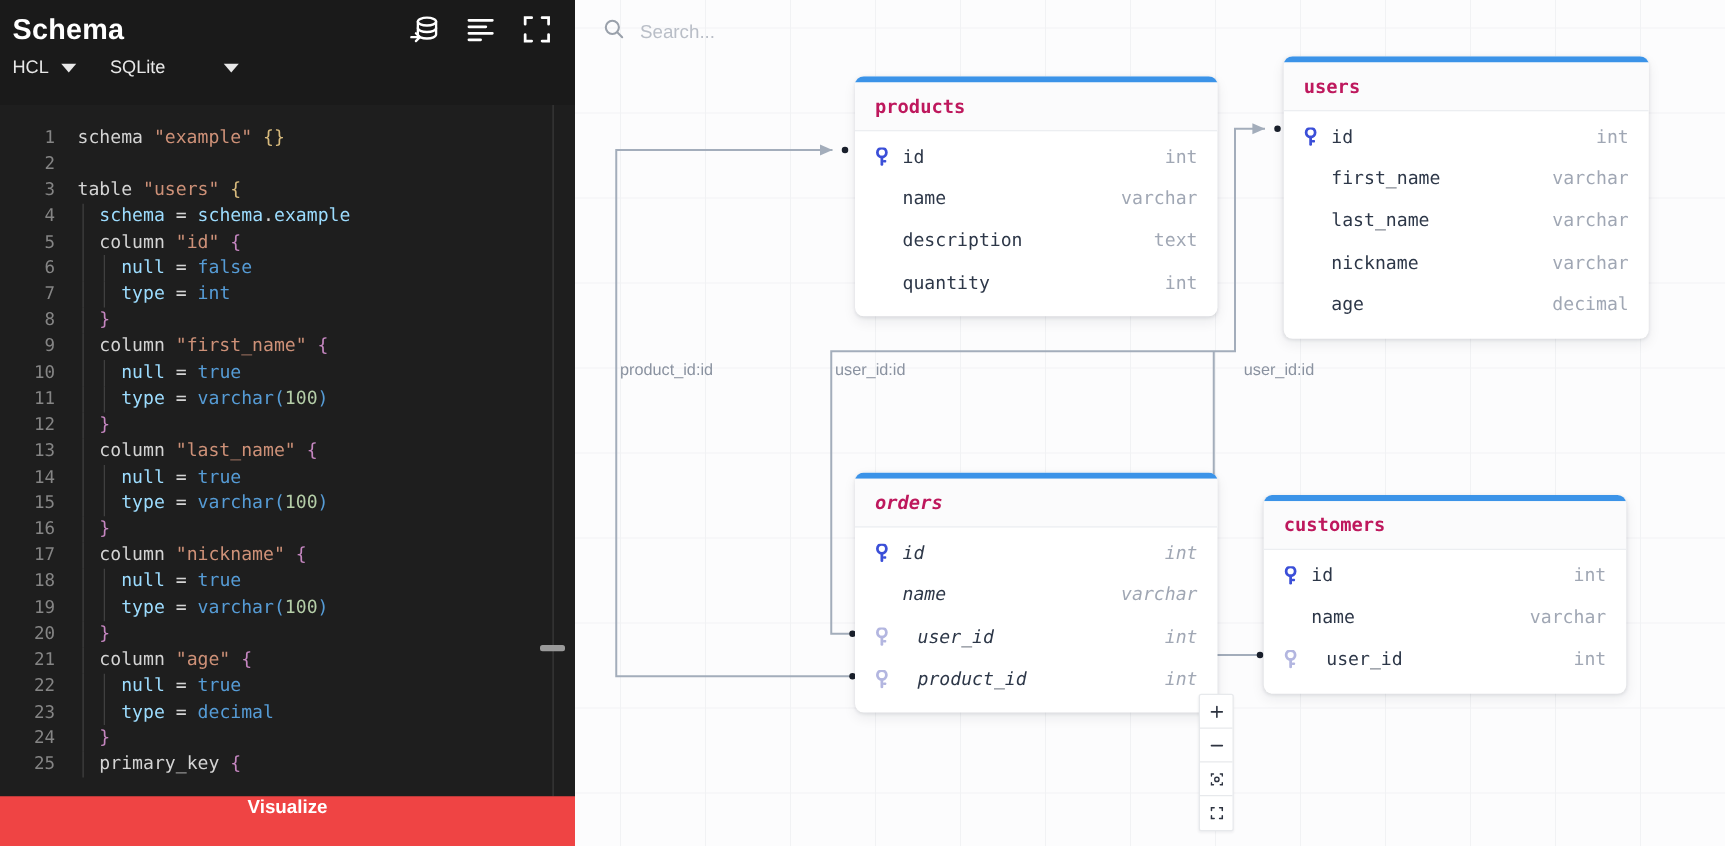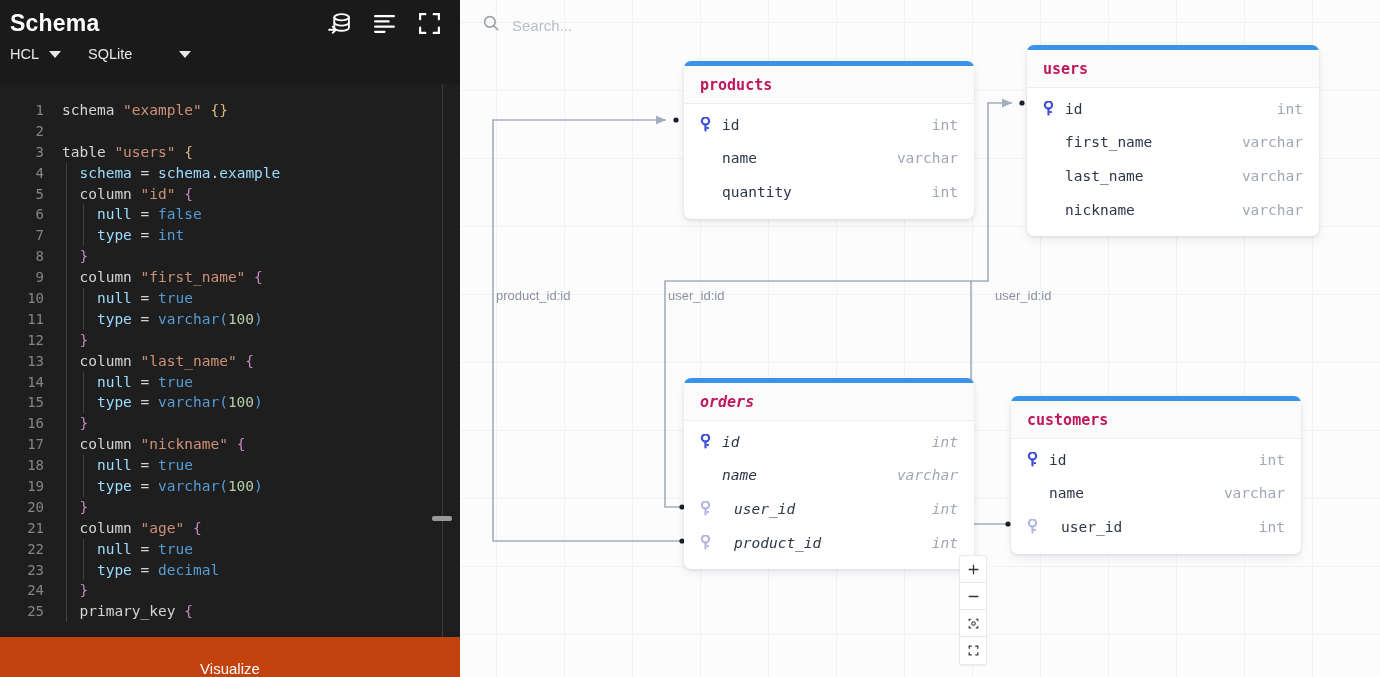--- a/index.html
+++ b/index.html
@@ -85,23 +85,23 @@
   #editor-scroll-track {
     position: absolute; top: 84px; left: 442px; width: 1px; height: 553px;
     background: #3a3a3a;
   }
   #editor-scroll-thumb {
     position: absolute; top: 516px; left: 432px; width: 20px; height: 5px;
     background: #9a9a9a; border-radius: 2px;
   }
   #visualize-bar {
     position: absolute; left: 0; bottom: 0; width: 460px; height: 40px;
-    background: #c2410c;
-    display: flex; align-items: flex-end; justify-content: center;
-    color: #ffffff; font-size: 15px; font-weight: normal;
+    background: #ef4444;
+    display: flex; align-items: flex-start; justify-content: center;
+    color: #ffffff; font-size: 15px; font-weight: bold;
     cursor: pointer;
   }
 
   
   #canvas {
     position: relative;
     width: 920px; height: 677px;
     background-color: #fcfcfd;
     background-image:
       linear-gradient(to right, #f1f2f4 1px, transparent 1px),
@@ -317,20 +317,25 @@
             <span class="cname">id</span>
             <span class="ctype">int</span>
           </div>
           <div class="row plain">
             <span class="kslot"></span>
             <span class="cname">name</span>
             <span class="ctype">varchar</span>
           </div>
           <div class="row plain">
             <span class="kslot"></span>
+            <span class="cname">description</span>
+            <span class="ctype">text</span>
+          </div>
+          <div class="row plain">
+            <span class="kslot"></span>
             <span class="cname">quantity</span>
             <span class="ctype">int</span>
           </div>
         </div>
     </div>
 
     <div class="tbl" id="tbl-users" style="left:567px; top:45px; width:292px;">
       <div class="tbl-top"></div>
       <div class="tbl-head">
         <span class="tbl-name">users</span>
@@ -354,20 +359,25 @@
           </div>
           <div class="row plain">
             <span class="kslot"></span>
             <span class="cname">last_name</span>
             <span class="ctype">varchar</span>
           </div>
           <div class="row plain">
             <span class="kslot"></span>
             <span class="cname">nickname</span>
             <span class="ctype">varchar</span>
+          </div>
+          <div class="row plain">
+            <span class="kslot"></span>
+            <span class="cname">age</span>
+            <span class="ctype">decimal</span>
           </div>
         </div>
     </div>
 
     <div class="tbl" id="tbl-orders" style="left:224px; top:378px; width:290px;font-style:italic;">
       <div class="tbl-top"></div>
       <div class="tbl-head">
         <span class="tbl-name">orders</span>
       </div>
       <div class="tbl-body">

